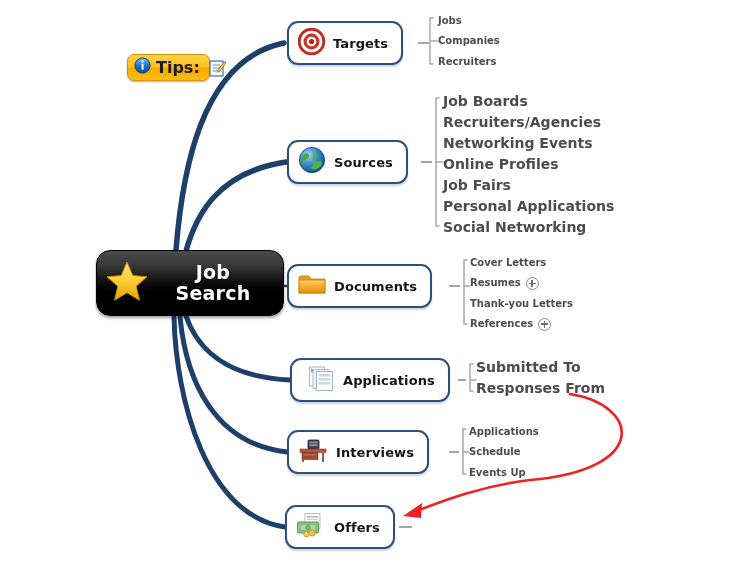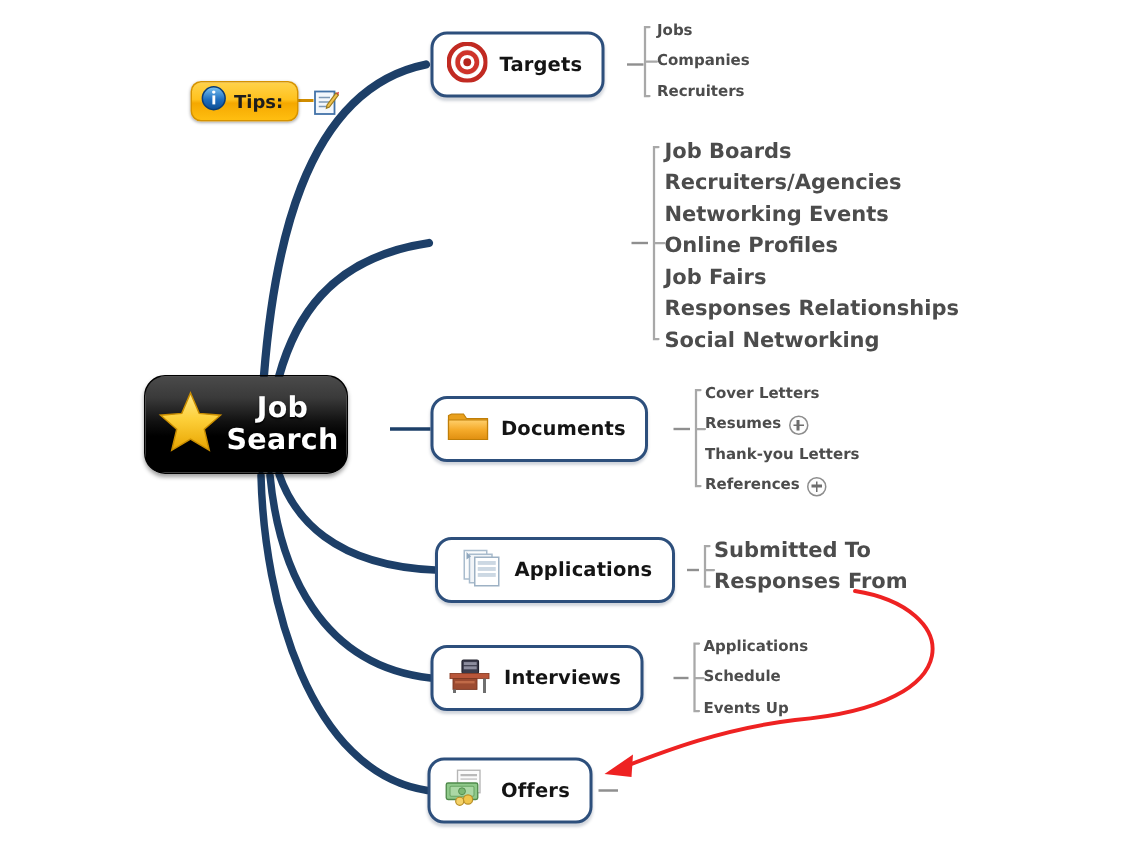--- a/index.html
+++ b/index.html
@@ -23,21 +23,21 @@
     top: 0;
     width: 750px;
     height: 563px;
     pointer-events: none;
   }
   
   .central {
     position: absolute;
     left: 96px;
     top: 250px;
-    width: 136px;
+    width: 188px;
     height: 66px;
     border-radius: 14px;
     background: linear-gradient(to bottom,
                 #4a4a4a 0%, #3a3a3a 22%, #111111 47%,
                 #000000 62%, #000000 100%);
     border: 1px solid #000;
     box-shadow: 0 2px 3px rgba(0,0,0,0.38);
     display: flex;
     align-items: center;
     box-sizing: border-box;
@@ -89,21 +89,21 @@
     background: linear-gradient(to bottom, #ffd24a 0%, #ffc21e 45%, #f5a800 55%, #ffbe10 100%);
     border: 1px solid #d59200;
     box-shadow: 0 1px 2px rgba(0,0,0,0.3);
     display: flex;
     align-items: center;
     padding: 0 9px 0 6px;
     box-sizing: border-box;
     z-index: 7;
   }
   .tips .ttext {
-    font-size: 12px;
+    font-size: 16px;
     font-weight: bold;
     color: #1d1d1d;
     margin-left: 5px;
   }
   .tips-note {
     position: absolute;
     left: 209px;
     top: 59px;
     z-index: 7;
   }
@@ -252,38 +252,55 @@
         <span>Jobs</span>
       </div>
     <div class="subitem">
         <span>Companies</span>
       </div>
     <div class="subitem">
         <span>Recruiters</span>
       </div>
   </div>
 
+  <div class="node" style="left:287px; top:140px;">
+    <span class="icon">
+      <svg width="28" height="28" viewBox="0 0 28 28">
+        <defs>
+          <radialGradient id="globeg" cx="35%" cy="30%" r="75%">
+            <stop offset="0%" stop-color="#9fd8f7"></stop>
+            <stop offset="55%" stop-color="#2f84d0"></stop>
+            <stop offset="100%" stop-color="#10518f"></stop>
+          </radialGradient>
+        </defs>
+        <circle cx="14" cy="14" r="12.6" fill="url(#globeg)" stroke="#0d4177" stroke-width="0.9"></circle>
+        <path d="M6,8 C9,6 12,8 11,11 C10,14 6,13 5,16 C7,18 6,21 8,23 L6,21 C3,18 2.5,12 6,8Z" fill="#4aa53f"></path>
+        <path d="M16,5 C19,6 20,9 18,11 C16,13 18,16 21,15 C24,14 25,18 22,21 C19,24 14,24 12,22 C15,21 16,18 15,16 C14,13 15,9 16,5Z" fill="#55b04a"></path>
+      </svg>
+    </span>
+    <span class="ntext">Sources</span>
+  </div>
   <div class="subgroup" style="left:443px; top:91px;">
     <div class="subitem big">
         <span>Job Boards</span>
       </div>
     <div class="subitem big">
         <span>Recruiters/Agencies</span>
       </div>
     <div class="subitem big">
         <span>Networking Events</span>
       </div>
     <div class="subitem big">
         <span>Online Profiles</span>
       </div>
     <div class="subitem big">
         <span>Job Fairs</span>
       </div>
     <div class="subitem big">
-        <span>Responses Relationships</span>
+        <span>Personal Applications</span>
       </div>
     <div class="subitem big">
         <span>Social Networking</span>
       </div>
   </div>
 
   <div class="node" style="left:287px; top:264px;">
     <span class="icon">
       <svg width="28" height="24" viewBox="0 0 28 24">
         <defs>

